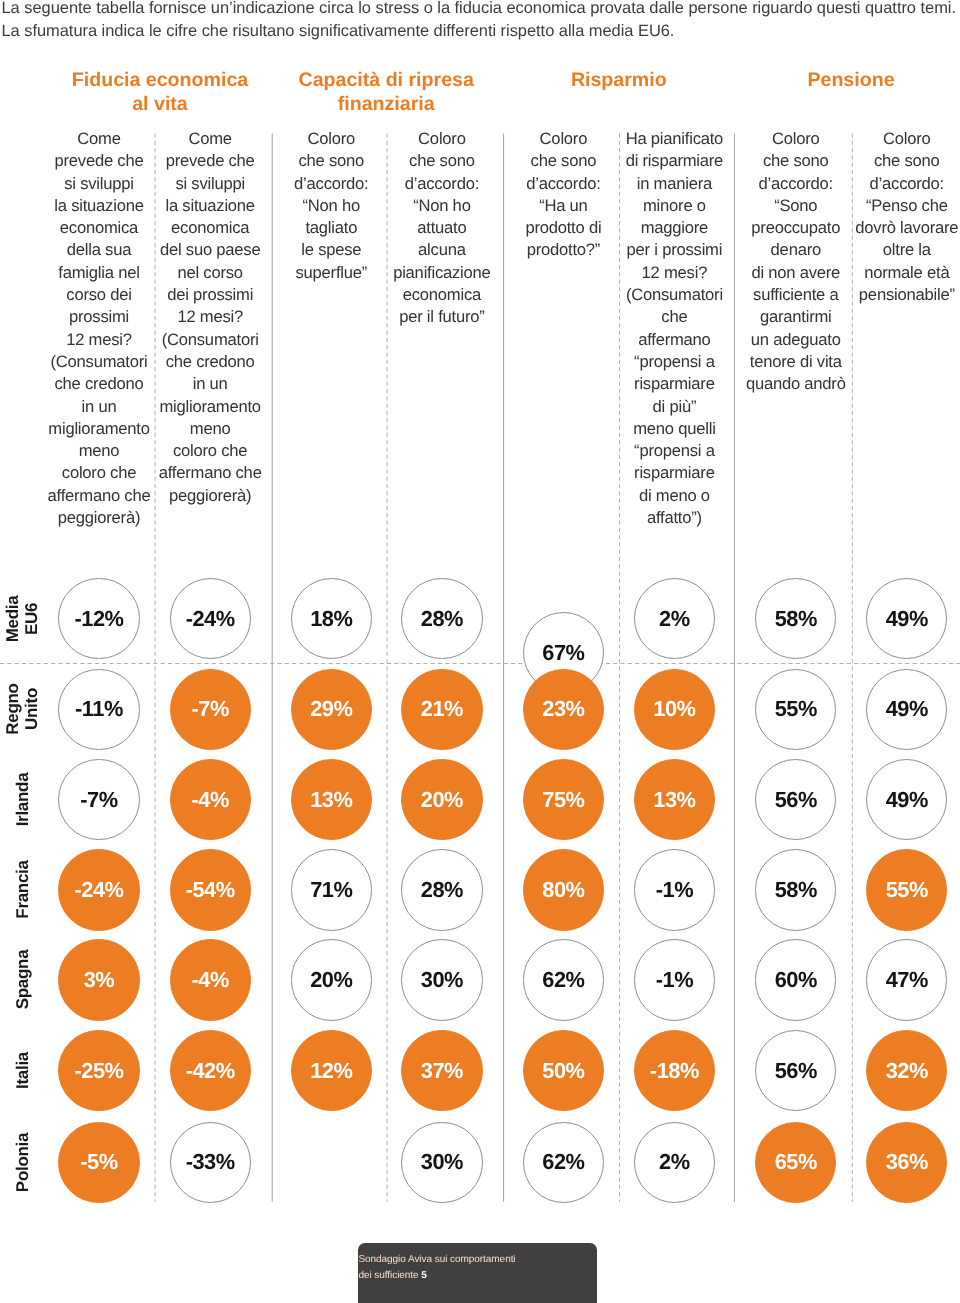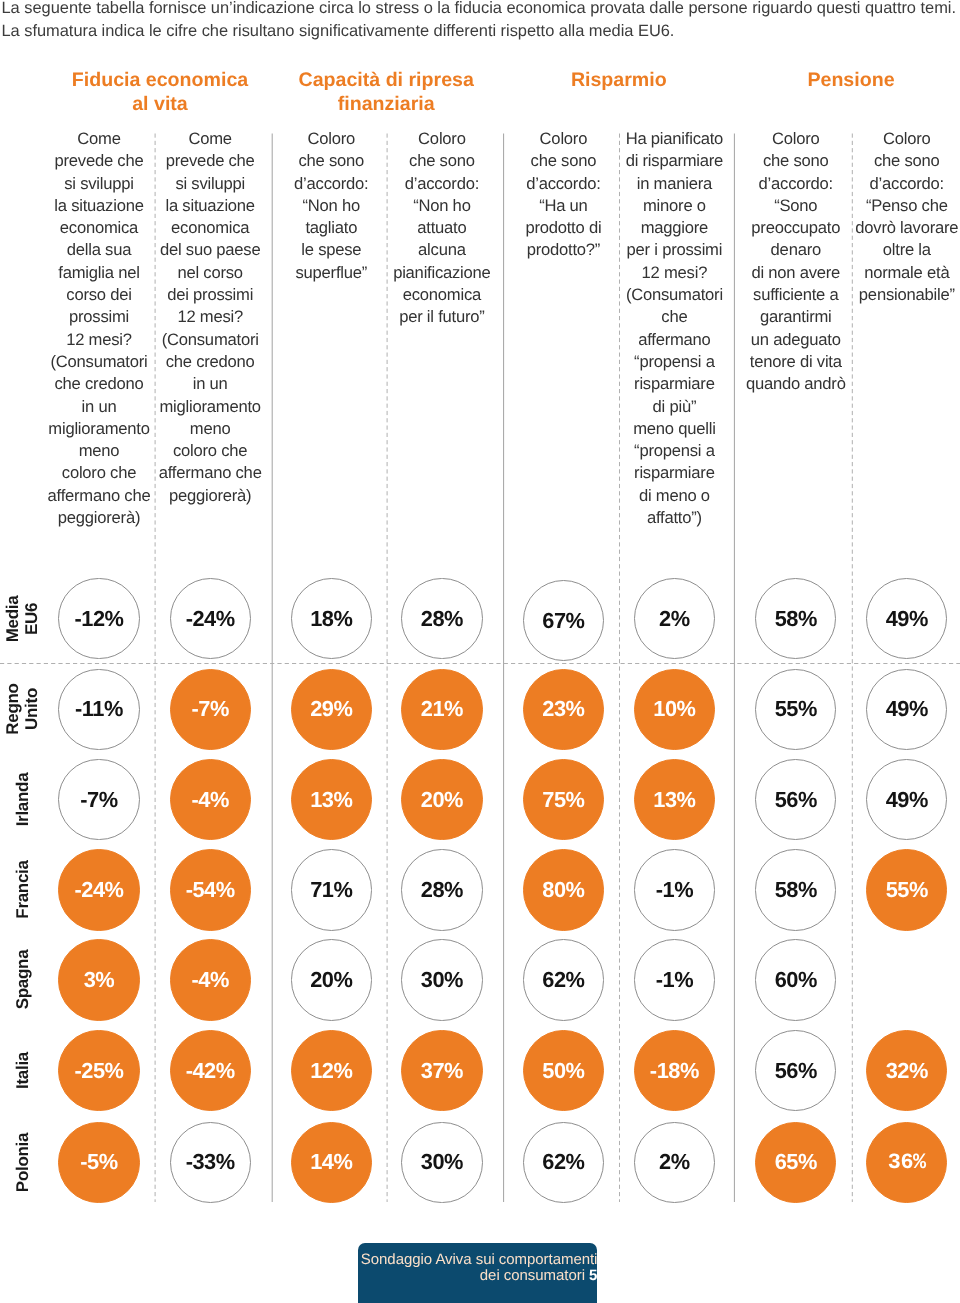--- a/index.html
+++ b/index.html
@@ -27,22 +27,22 @@
 .rowlabel{position:absolute;font-size:17px;font-weight:bold;line-height:19px;letter-spacing:-0.3px;
   color:#1a1a1a;text-align:center;transform:rotate(-90deg);white-space:nowrap;}
 .rowlabel span{display:block;white-space:nowrap;}
 
 .cell{position:absolute;border-radius:50%;display:flex;align-items:center;
   justify-content:center;font-size:21.8px;font-weight:bold;letter-spacing:-0.45px;}
 .cell.plain{background:#ffffff;border:1px solid #8e8e8e;color:#141414;}
 .cell.hl{background:#ED7D23;border:1px solid #ED7D23;color:#ffffff;}
 
 .footer{position:absolute;left:358.4px;top:1242.9px;width:239px;height:61px;
-  background:#0c4a6e;border-radius:7px 7px 0 0;color:#fadfc8;
-  font-size:15px;line-height:15.8px;text-align:right;padding-top:9px;letter-spacing:-0.05px;}
+  background:#404040;border-radius:7px 7px 0 0;color:#fadfc8;
+  font-size:10px;line-height:15.8px;text-align:left;padding-top:9px;letter-spacing:-0.05px;}
 .footer b{font-weight:bold;color:#ffffff;}
 </style>
 </head>
 <body>
 
 <div class="page">
   <div class="intro">
     <div>La seguente tabella fornisce un’indicazione circa lo stress o la fiducia economica provata dalle persone riguardo questi quattro temi.</div>
     <div>La sfumatura indica le cifre che risultano significativamente differenti rispetto alla media EU6.</div>
   </div>
@@ -182,21 +182,21 @@
     <span>pensionabile”</span>
   </div>
   <div class="rowlabel" style="left:22.2px;top:618.6px;width:120px;margin-left:-60px;margin-top:-19.0px;">
     <span>Media</span>
     <span>EU6</span>
   </div>
   <div class="cell plain" style="left:58.3px;top:577.9px;width:81.4px;height:81.4px;">-12%</div>
   <div class="cell plain" style="left:169.5px;top:577.9px;width:81.4px;height:81.4px;">-24%</div>
   <div class="cell plain" style="left:290.6px;top:577.9px;width:81.4px;height:81.4px;">18%</div>
   <div class="cell plain" style="left:401.2px;top:577.9px;width:81.4px;height:81.4px;">28%</div>
-  <div class="cell plain" style="left:522.7px;top:580px;width:81.4px;height:81.4px;text-align:right;">67%</div>
+  <div class="cell plain" style="left:522.7px;top:612px;width:81.4px;height:81.4px;text-align:right;">67%</div>
   <div class="cell plain" style="left:633.7px;top:577.9px;width:81.4px;height:81.4px;">2%</div>
   <div class="cell plain" style="left:755.1px;top:577.9px;width:81.4px;height:81.4px;">58%</div>
   <div class="cell plain" style="left:866.1px;top:577.9px;width:81.4px;height:81.4px;">49%</div>
   <div class="rowlabel" style="left:22.2px;top:709.2px;width:120px;margin-left:-60px;margin-top:-19.0px;">
     <span>Regno</span>
     <span>Unito</span>
   </div>
   <div class="cell plain" style="left:58.3px;top:668.5px;width:81.4px;height:81.4px;">-11%</div>
   <div class="cell hl" style="left:169.5px;top:668.5px;width:81.4px;height:81.4px;">-7%</div>
   <div class="cell hl" style="left:290.6px;top:668.5px;width:81.4px;height:81.4px;">29%</div>
@@ -230,39 +230,39 @@
   <div class="rowlabel" style="left:22.2px;top:979.9px;width:120px;margin-left:-60px;margin-top:-9.5px;">
     <span>Spagna</span>
   </div>
   <div class="cell hl" style="left:58.3px;top:939.2px;width:81.4px;height:81.4px;">3%</div>
   <div class="cell hl" style="left:169.5px;top:939.2px;width:81.4px;height:81.4px;">-4%</div>
   <div class="cell plain" style="left:290.6px;top:939.2px;width:81.4px;height:81.4px;">20%</div>
   <div class="cell plain" style="left:401.2px;top:939.2px;width:81.4px;height:81.4px;">30%</div>
   <div class="cell plain" style="left:522.7px;top:939.2px;width:81.4px;height:81.4px;">62%</div>
   <div class="cell plain" style="left:633.7px;top:939.2px;width:81.4px;height:81.4px;">-1%</div>
   <div class="cell plain" style="left:755.1px;top:939.2px;width:81.4px;height:81.4px;">60%</div>
+  <div class="cell plain" style="left:866.1px;top:939.2px;width:81.4px;height:81.4px;">47%</div>
   <div class="rowlabel" style="left:22.2px;top:1070.6px;width:120px;margin-left:-60px;margin-top:-9.5px;">
     <span>Italia</span>
   </div>
   <div class="cell hl" style="left:58.3px;top:1029.9px;width:81.4px;height:81.4px;">-25%</div>
   <div class="cell hl" style="left:169.5px;top:1029.9px;width:81.4px;height:81.4px;">-42%</div>
   <div class="cell hl" style="left:290.6px;top:1029.9px;width:81.4px;height:81.4px;">12%</div>
   <div class="cell hl" style="left:401.2px;top:1029.9px;width:81.4px;height:81.4px;">37%</div>
   <div class="cell hl" style="left:522.7px;top:1029.9px;width:81.4px;height:81.4px;">50%</div>
   <div class="cell hl" style="left:633.7px;top:1029.9px;width:81.4px;height:81.4px;">-18%</div>
   <div class="cell plain" style="left:755.1px;top:1029.9px;width:81.4px;height:81.4px;">56%</div>
   <div class="cell hl" style="left:866.1px;top:1029.9px;width:81.4px;height:81.4px;">32%</div>
   <div class="rowlabel" style="left:22.2px;top:1162.2px;width:120px;margin-left:-60px;margin-top:-9.5px;">
     <span>Polonia</span>
   </div>
   <div class="cell hl" style="left:58.3px;top:1121.5px;width:81.4px;height:81.4px;">-5%</div>
   <div class="cell plain" style="left:169.5px;top:1121.5px;width:81.4px;height:81.4px;">-33%</div>
-  <div class="cell hl" style="left:290.6px;top:1121.5px;width:81.4px;height:81.4px;">14%</div>
   <div class="cell plain" style="left:401.2px;top:1121.5px;width:81.4px;height:81.4px;">30%</div>
   <div class="cell plain" style="left:522.7px;top:1121.5px;width:81.4px;height:81.4px;">62%</div>
   <div class="cell plain" style="left:633.7px;top:1121.5px;width:81.4px;height:81.4px;">2%</div>
   <div class="cell hl" style="left:755.1px;top:1121.5px;width:81.4px;height:81.4px;">65%</div>
-  <div class="cell hl" style="left:866.1px;top:1121.5px;width:81.4px;height:81.4px;font-family:Liberation Mono, monospace;">36%</div>
+  <div class="cell hl" style="left:866.1px;top:1121.5px;width:81.4px;height:81.4px;">36%</div>
   <div class="footer">
     <span>Sondaggio Aviva sui comportamenti</span><br>
-    <span>dei consumatori</span> <b>5</b>
+    <span>dei sufficiente</span> <b>5</b>
   </div>
 </div>
 
 </body></html>

